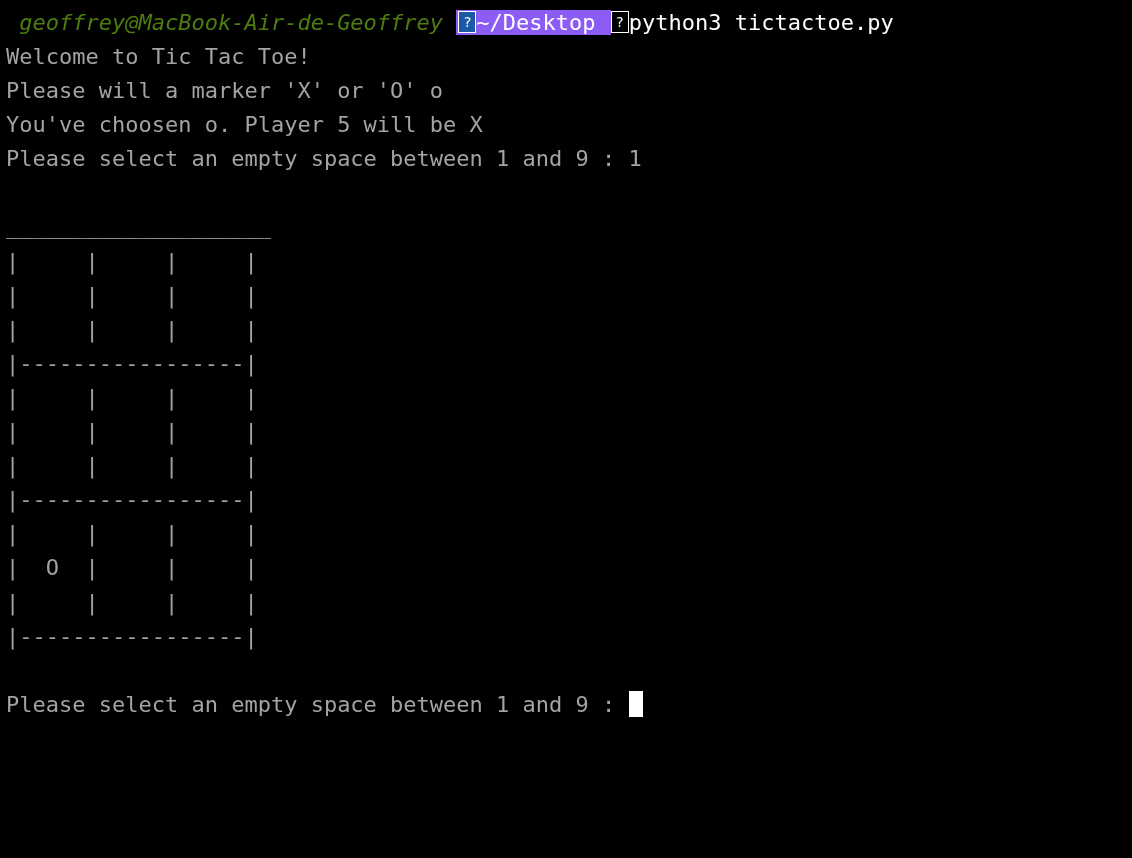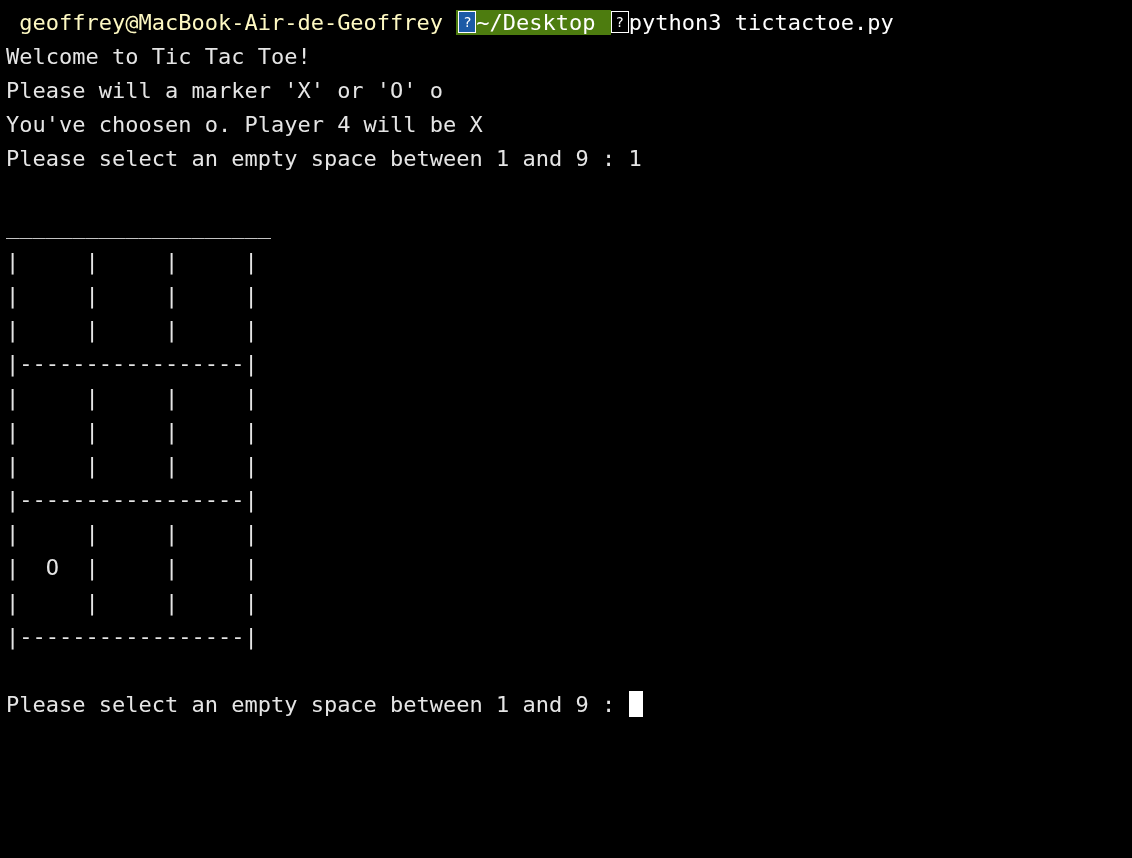--- a/index.html
+++ b/index.html
@@ -16,24 +16,25 @@
       width: 1132px;
       height: 858px;
       overflow: hidden;
       padding: 6px 6px;
       font-weight: 400;
     }
     .prompt-line {
       white-space: pre;
     }
     .prompt-user {
-      color: #fef9c3;
+      color: #4d7c0f;
+      font-style: italic;
     }
     .prompt-path-box {
-      background-color: #4d7c0f;
+      background-color: #8b5cf6;
       color: #ffffff;
       padding: 0 2px;
     }
     .prompt-glyph {
       background-color: #000000;
       color: #ffffff;
       border: 1px solid #ffffff;
       display: inline-block;
       width: 18px;
       height: 22px;
@@ -43,21 +44,21 @@
       vertical-align: middle;
       position: relative;
       top: -2px;
     }
     .prompt-glyph-on-blue {
       background-color: #1c5aa6;
       border: 1px solid #ffffff;
     }
     .output-line {
       white-space: pre;
-      color: #e5e5e5;
+      color: #a3a3a3;
     }
     .cursor {
       display: inline-block;
       width: 14px;
       height: 26px;
       background-color: #ffffff;
       vertical-align: middle;
       position: relative;
       top: -2px;
     }
@@ -65,21 +66,21 @@
       height: 34px;
     }
   </style>
 </head>
 <body>
 
 <div class="prompt-line"><span class="prompt-user"> geoffrey@MacBook-Air-de-Geoffrey </span><span class="prompt-path-box"><span class="prompt-glyph prompt-glyph-on-blue">?</span><span>~/Desktop</span> </span><span><span class="prompt-glyph">?</span><span>python3 tictactoe.py</span></span></div>
 
 <div class="output-line">Welcome to Tic Tac Toe!</div>
 <div class="output-line">Please will a marker 'X' or 'O' o</div>
-<div class="output-line">You've choosen o. Player 4 will be X</div>
+<div class="output-line">You've choosen o. Player 5 will be X</div>
 <div class="output-line">Please select an empty space between 1 and 9 : 1</div>
 
 <div class="spacer"></div>
 
 <div class="output-line">____________________</div>
 <div class="output-line">|     |     |     |</div>
 <div class="output-line">|     |     |     |</div>
 <div class="output-line">|     |     |     |</div>
 <div class="output-line">|-----------------|</div>
 <div class="output-line">|     |     |     |</div>

